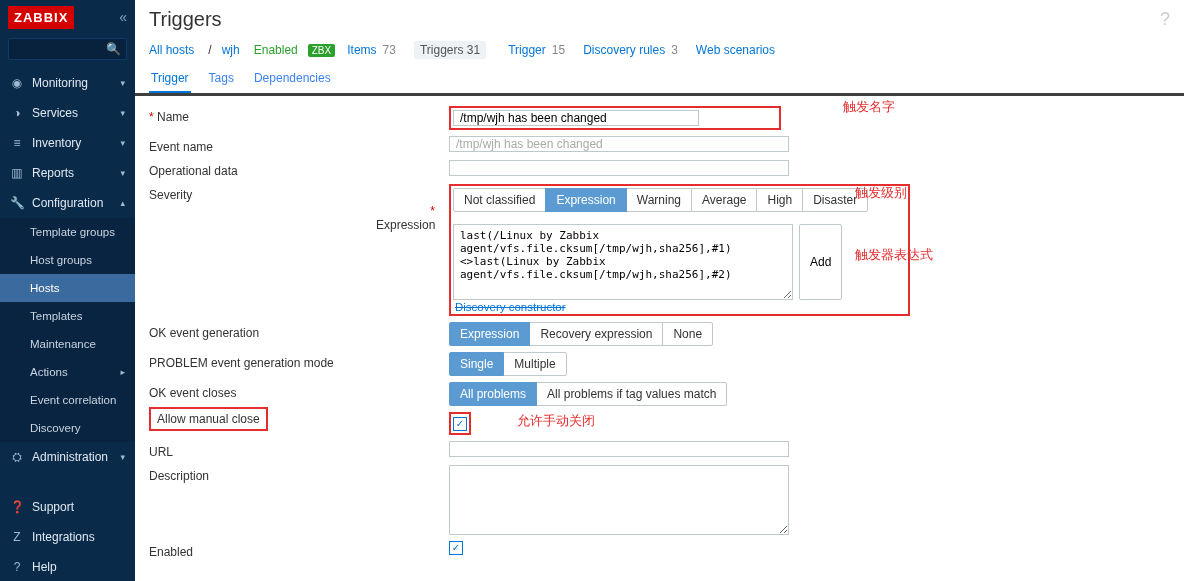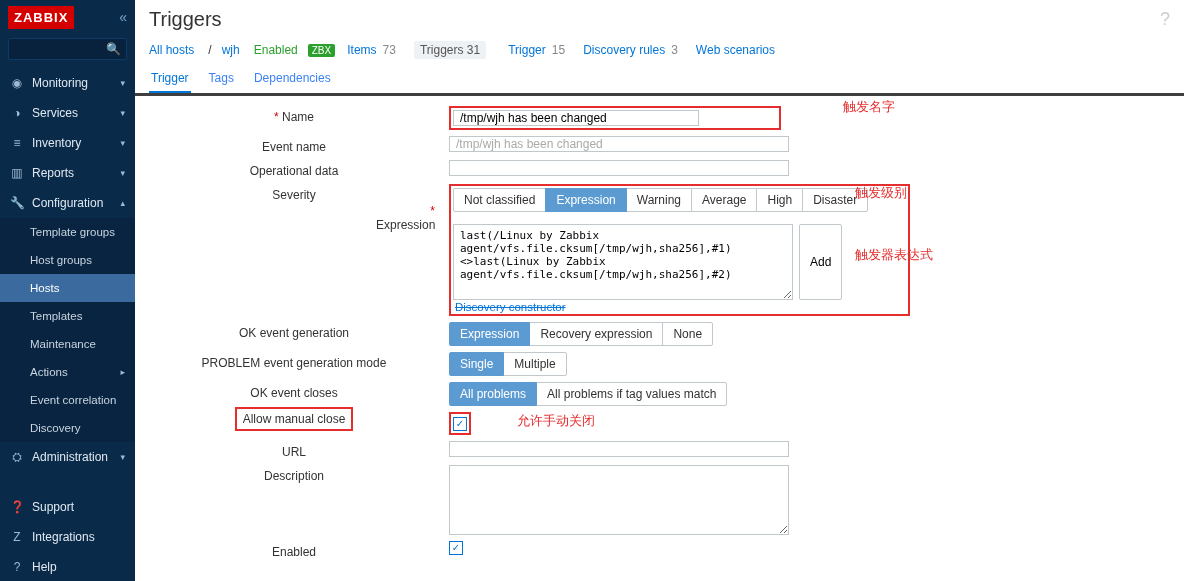--- a/index.html
+++ b/index.html
@@ -28,21 +28,21 @@
 .bc-status { color: #2ca02c; margin-right: 6px; }
 .zbx-badge { background: #2ca02c; color: #fff; padding: 1px 4px; font-size: 10px; border-radius: 2px; margin-right: 8px; }
 .bc-link { color: #0275d8; margin-right: 2px; }
 .bc-count { color: #888; margin-right: 14px; }
 .bc-sel { background: #eef2f5; padding: 2px 6px; border-radius: 2px; color: #555; }
 .tabs { display: flex; gap: 16px; padding: 0 14px; border-bottom: 3px solid #404040; }
 .tab { padding: 6px 2px 6px 2px; color: #3b82f6; cursor: pointer; border-bottom: 2px solid transparent; }
 .tab.active { color: #0275d8; border-bottom-color: #0275d8; font-weight: 500; }
 .form-area { padding: 10px 14px 14px 14px; overflow: auto; position: relative; }
 .form-row { display: flex; align-items: flex-start; margin-bottom: 6px; }
-.form-label { width: 300px; text-align: center; padding-right: 10px; padding-top: 4px; font-size: 12px; color: #333; }
+.form-label { width: 300px; text-align: left; padding-right: 10px; padding-top: 4px; font-size: 12px; color: #333; }
 .req::before { content: "* "; color: #d40000; }
 .form-field { flex: 0 0 auto; display: flex; align-items: flex-start; gap: 6px; position: relative; }
 input[type=text].txt { width: 340px; height: 16px; border: 1px solid #c0c8cc; padding: 2px 6px; font-size: 12px; }
 input::placeholder { color: #aaa; }
 textarea.txt { width: 340px; border: 1px solid #c0c8cc; padding: 4px 6px; font-size: 11px; font-family: monospace; resize: both; }
 .btn-group { display: flex; }
 .btn-seg { border: 1px solid #c0c8cc; padding: 4px 10px; font-size: 12px; background: #fff; cursor: pointer; margin-left: -1px; }
 .btn-seg.first { border-radius: 2px 0 0 2px; margin-left: 0; }
 .btn-seg.last { border-radius: 0 2px 2px 0; }
 .btn-seg.active { background: #5c9bd2; color: #fff; border-color: #5c9bd2; z-index: 1; }

